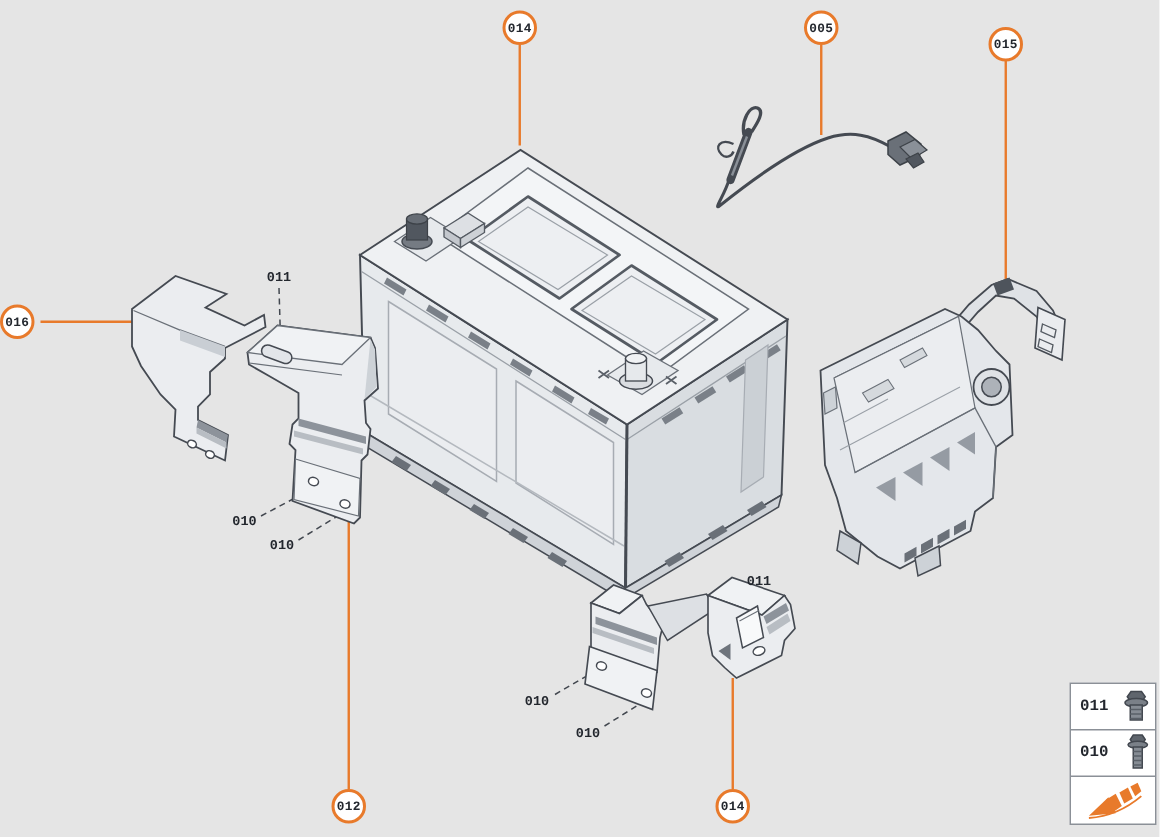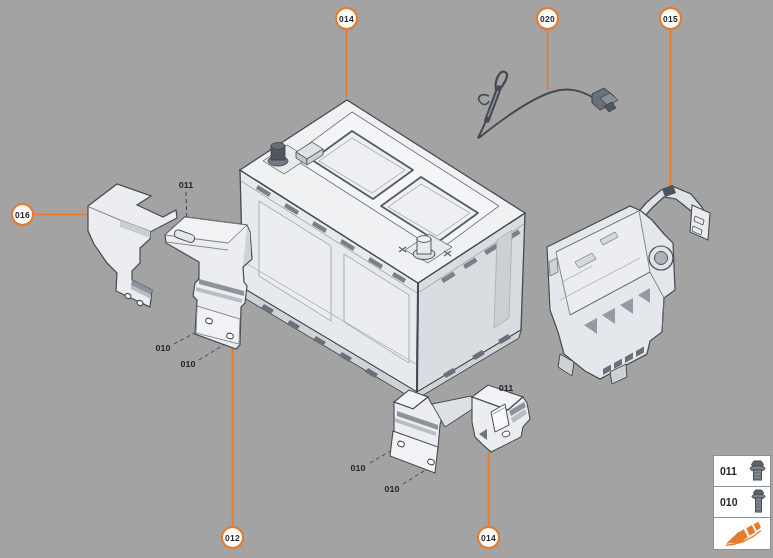--- a/index.html
+++ b/index.html
@@ -1,18 +1,18 @@
 <!DOCTYPE html>
 <html><head>
 <meta charset="utf-8">
 <style>
   html,body { margin:0; padding:0; background:#fff; }
   .stage {
-    position:relative; width:773px; height:558px; background:#a3a3a3;
-    font-family:Liberation Sans, sans-serif; overflow:hidden;
+    position:relative; width:773px; height:558px; background:#e5e5e5;
+    font-family:Liberation Mono, monospace; overflow:hidden;
   }
   svg.scene { position:absolute; left:0; top:0; }
   .callout {
     position:absolute; width:23px; height:23px; box-sizing:border-box;
     border:2px solid #E87A2B; border-radius:50%; background:#fff;
     color:#23272E; font-size:8.5px; font-weight:bold; letter-spacing:.2px;
     display:flex; align-items:center; justify-content:center; cursor:pointer;
     z-index:3;
   }
   .plabel {
@@ -215,23 +215,23 @@
       <path d="M491,412 L505,404 L509,425 L495,432 Z" fill="#F8F9FA" stroke="#454A52" stroke-width="1"></path>
       <path d="M493,414 L506,407" stroke="#6A7078" stroke-width="0.7"></path>
       <path d="M509,411 L524,402 L526,407 L511,416 Z" fill="#8D939B"></path>
       <path d="M511,418 L525,409 L527,414 L513,423 Z" fill="#B8BDC3"></path>
       <path d="M479,434 l8,-5 l0,11 z" fill="#6E747C"></path>
       <ellipse cx="506" cy="434" rx="4" ry="2.8" transform="rotate(-18 506 434)" fill="#fff" stroke="#454A52" stroke-width="0.9"></ellipse>
     </g>
   </svg>
 
   <div class="callout" style="left:335px; top:7px;">014</div>
-  <div class="callout" style="left:536px; top:7px;">020</div>
-  <div class="callout" style="left:659px; top:7px;">015</div>
-  <div class="callout" style="left:11px;   top:203px;">016</div>
+  <div class="callout" style="left:536px; top:7px;">005</div>
+  <div class="callout" style="left:659px; top:18px;">015</div>
+  <div class="callout" style="left:0;   top:203px;">016</div>
   <div class="callout" style="left:221px; top:526px;text-align:center;">012</div>
   <div class="callout" style="left:477px; top:526px;">014</div>
 
   <div class="plabel" style="left:174px; top:180px;">011</div>
   <div class="plabel" style="left:151px; top:343px;">010</div>
   <div class="plabel" style="left:176px; top:359px;">010</div>
   <div class="plabel" style="left:494px; top:383px;">011</div>
   <div class="plabel" style="left:346px; top:463px;">010</div>
   <div class="plabel" style="left:380px; top:484px;">010</div>
 

